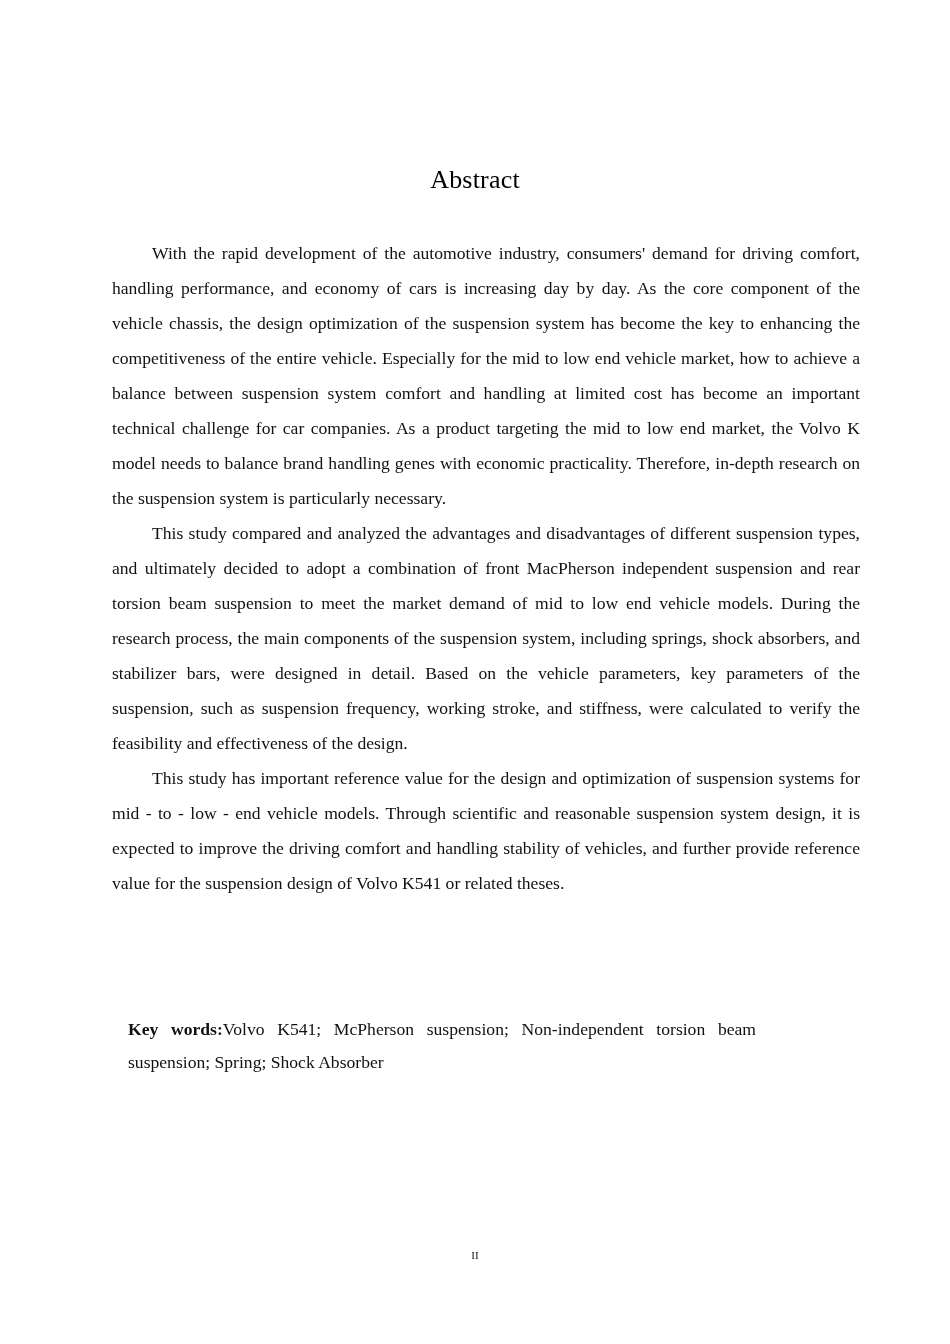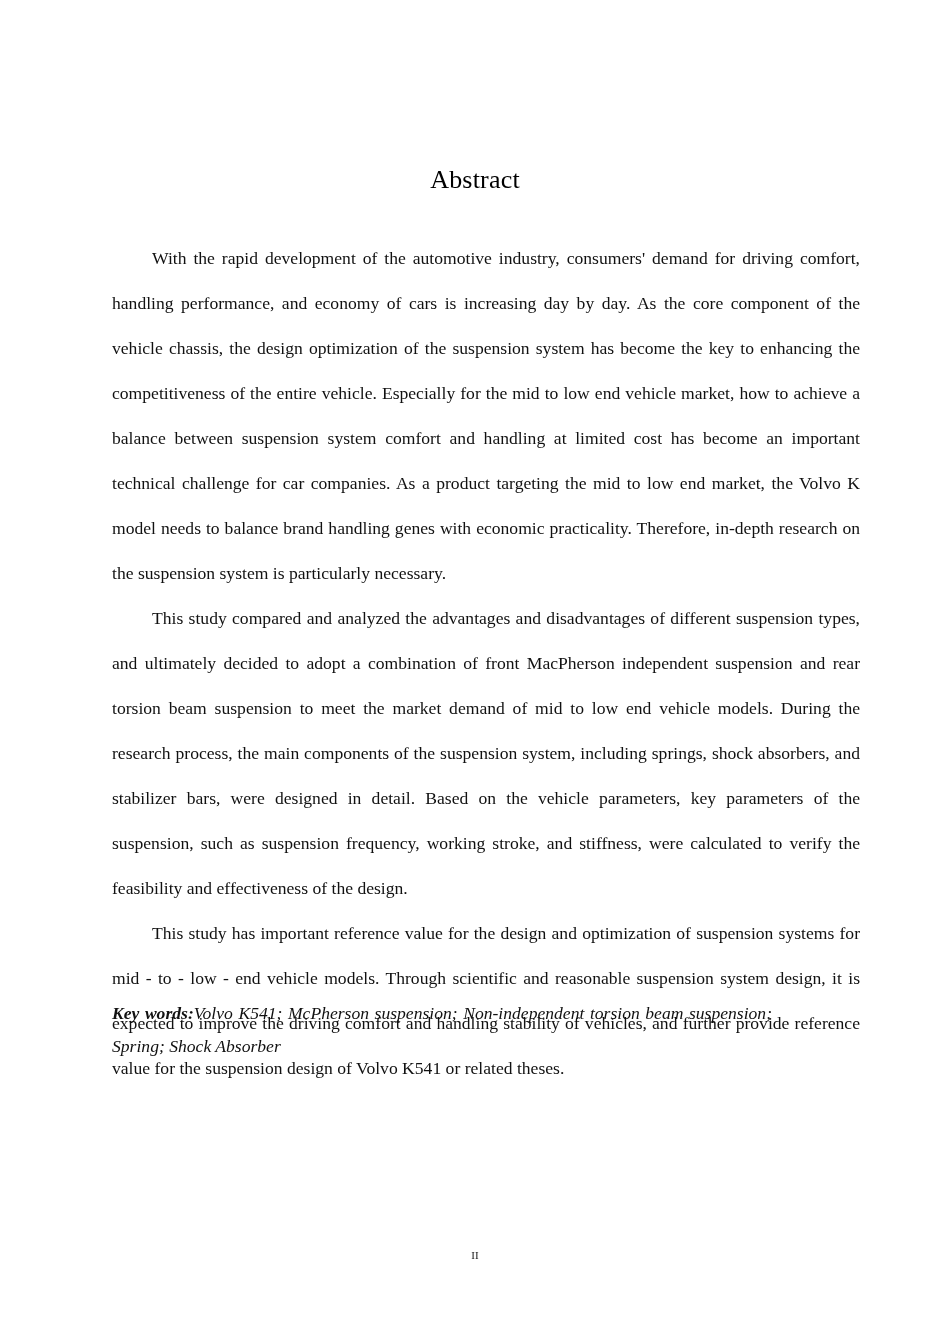--- a/index.html
+++ b/index.html
@@ -38,46 +38,45 @@
   .body-block {
     position: absolute;
     top: 236px;
     left: 112px;
     width: 748px;
   }
 
   .para {
     margin: 0;
     font-size: 17.6px;
-    line-height: 45px;
+    line-height: 35px;
     text-align: justify;
     text-justify: inter-word;
     text-indent: 40px;
     color: #111111;
     hyphens: none;
     -webkit-hyphens: none;
   }
 
   
   .keywords-block {
     position: absolute;
     top: 997px;
     left: 112px;
     width: 660px;
   }
 
   .keywords-line {
-    margin: 0;
+    margin: 16px;
     font-size: 17.6px;
     line-height: 32.5px;
     text-align: justify;
     text-justify: inter-word;
     text-indent: 0;
     color: #111111;
-    font-style: italic;
   }
 
   .kw-label {
     font-weight: bold;
   }
 
   
   .page-footer {
     position: absolute;
     top: 1246px;

